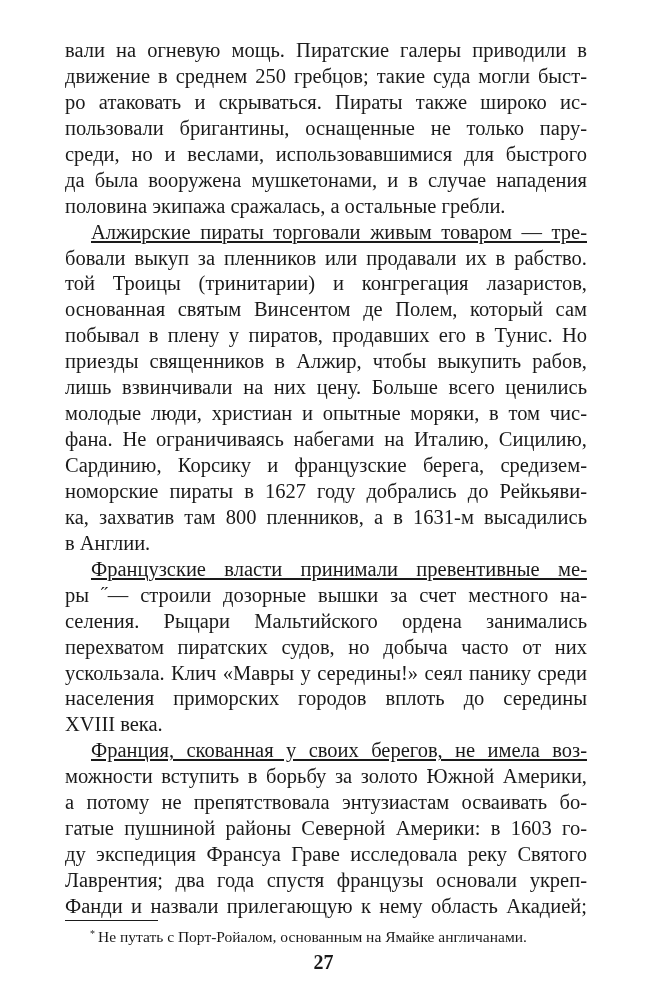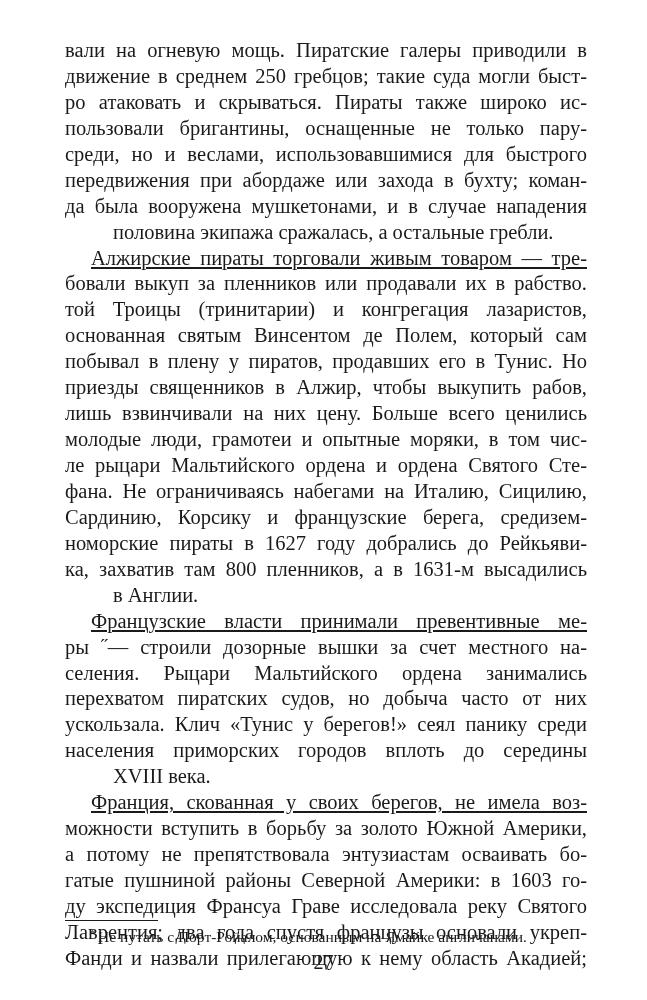--- a/index.html
+++ b/index.html
@@ -26,21 +26,20 @@
     height: 25.95px;
     line-height: 25.95px;
     font-size: 20.5px;
     text-align: justify;
     text-align-last: justify;
     white-space: nowrap;
     overflow: visible;
   }
   .line.last {
     text-align-last: left;
-    margin-left: 48px;
   }
   .line.indent {
     padding-left: 26px;
     text-decoration: underline;
   }
   .footnote-rule {
     position: absolute;
     left: 65px;
     top: 920px;
     width: 93px;
@@ -62,61 +61,60 @@
     margin-right: 3px;
   }
   .page-number {
     position: absolute;
     left: 0;
     width: 647px;
     top: 950px;
     text-align: center;
     font-size: 20px;
     line-height: 24px;
+    font-weight: bold;
   }
 </style>
 </head>
 <body>
 
 <div class="page">
 
   <div>
     <span class="line">вали на огневую мощь. Пиратские галеры приводили в</span>
     <span class="line">движение в среднем 250 гребцов; такие суда могли быст-</span>
     <span class="line">ро атаковать и скрываться. Пираты также широко ис-</span>
     <span class="line">пользовали бригантины, оснащенные не только пару-</span>
     <span class="line">среди, но и веслами, использовавшимися для быстрого</span>
-    <span class="line">передвижения при абордаже или захода в бухту; коман-</span>
     <span class="line">да была вооружена мушкетонами, и в случае нападения</span>
     <span class="line last">половина экипажа сражалась, а остальные гребли.</span>
   </div>
 
   <div>
     <span class="line indent">Алжирские пираты торговали живым товаром — тре-</span>
     <span class="line">бовали выкуп за пленников или продавали их в рабство.</span>
     <span class="line">той Троицы (тринитарии) и конгрегация лазаристов,</span>
     <span class="line">основанная святым Винсентом де Полем, который сам</span>
     <span class="line">побывал в плену у пиратов, продавших его в Тунис. Но</span>
     <span class="line">приезды священников в Алжир, чтобы выкупить рабов,</span>
     <span class="line">лишь взвинчивали на них цену. Больше всего ценились</span>
-    <span class="line">молодые люди, грамотеи и опытные моряки, в том чис-</span>
-    <span class="line">ле рыцари Мальтийского ордена и ордена Святого Сте-</span>
+    <span class="line">молодые люди, христиан и опытные моряки, в том чис-</span>
     <span class="line">фана. Не ограничиваясь набегами на Италию, Сицилию,</span>
     <span class="line">Сардинию, Корсику и французские берега, средизем-</span>
     <span class="line">номорские пираты в 1627 году добрались до Рейкьяви-</span>
     <span class="line">ка, захватив там 800 пленников, а в 1631-м высадились</span>
     <span class="line last">в Англии.</span>
   </div>
 
   <div>
     <span class="line indent">Французские власти принимали превентивные ме-</span>
     <span class="line">ры ˝— строили дозорные вышки за счет местного на-</span>
     <span class="line">селения. Рыцари Мальтийского ордена занимались</span>
     <span class="line">перехватом пиратских судов, но добыча часто от них</span>
-    <span class="line">ускользала. Клич «Тунис у берегов!» сеял панику среди</span>
+    <span class="line">ускользала. Клич «Мавры у середины!» сеял панику среди</span>
     <span class="line">населения приморских городов вплоть до середины</span>
     <span class="line last">XVIII века.</span>
   </div>
 
   <div>
     <span class="line indent">Франция, скованная у своих берегов, не имела воз-</span>
     <span class="line">можности вступить в борьбу за золото Южной Америки,</span>
     <span class="line">а потому не препятствовала энтузиастам осваивать бо-</span>
     <span class="line">гатые пушниной районы Северной Америки: в 1603 го-</span>
     <span class="line">ду экспедиция Франсуа Граве исследовала реку Святого</span>

